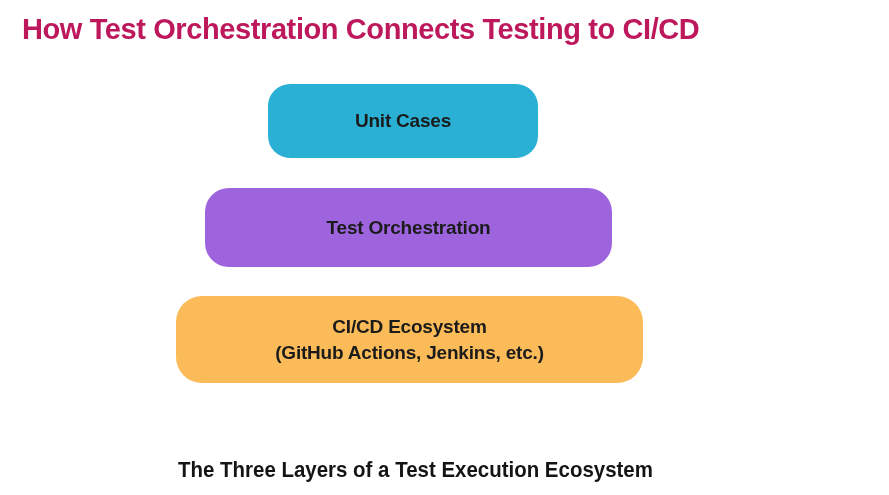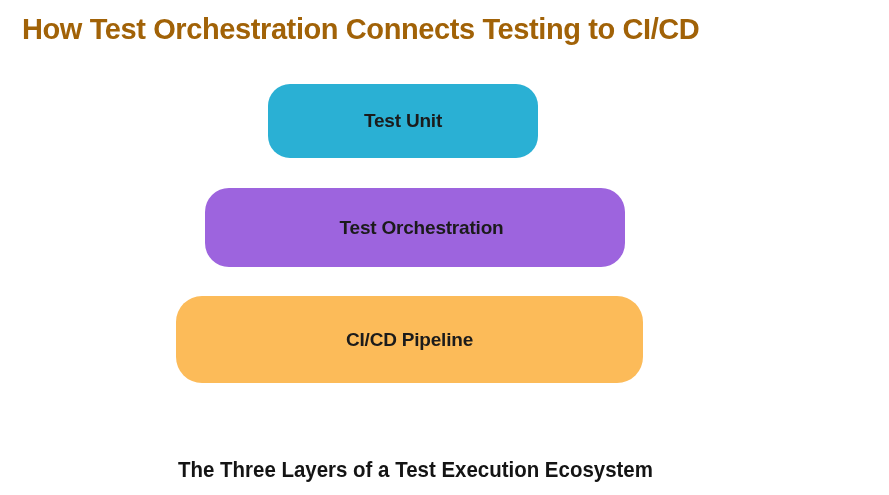--- a/index.html
+++ b/index.html
@@ -40,21 +40,20 @@
   }
   .layer-0 {
     left: 268px; top: 84px;
     width: 270px; height: 74px;
     border-radius: 22px;
   }
   .layer-1 {
     left: 205px; top: 188px;
     width: 407px; height: 79px;
     border-radius: 24px;
-    padding-left: 13px;
   }
   .layer-2 {
     left: 176px; top: 296px;
     width: 467px; height: 87px;
     border-radius: 26px;
   }
   .caption {
     position: absolute;
     left: 0;
     top: 457px;
@@ -66,29 +65,30 @@
     transform: scaleX(0.93);
     transform-origin: 415px 50%;
     white-space: nowrap;
   }
 </style>
 </head>
 <body>
 
 <div class="page">
 
-  <h1 class="title" style="color: #a16207;">How Test Orchestration Connects Testing to CI/CD</h1>
+  <h1 class="title" style="color: #be185d;">How Test Orchestration Connects Testing to CI/CD</h1>
 
   <div class="layer layer-0" style="background: rgb(42, 176, 212);">
-    <div>Test Unit</div>
+    <div>Unit Cases</div>
   </div>
 
   <div class="layer layer-1" style="background: rgb(157, 100, 222);">
     <div>Test Orchestration</div>
   </div>
 
   <div class="layer layer-2" style="background: rgb(252, 187, 89);">
-    <div>CI/CD Pipeline</div>
+    <div>CI/CD Ecosystem</div>
+    <div>(GitHub Actions, Jenkins, etc.)</div>
   </div>
 
   <div class="caption">The Three Layers of a Test Execution Ecosystem</div>
 
 </div>
 
 </body></html>

